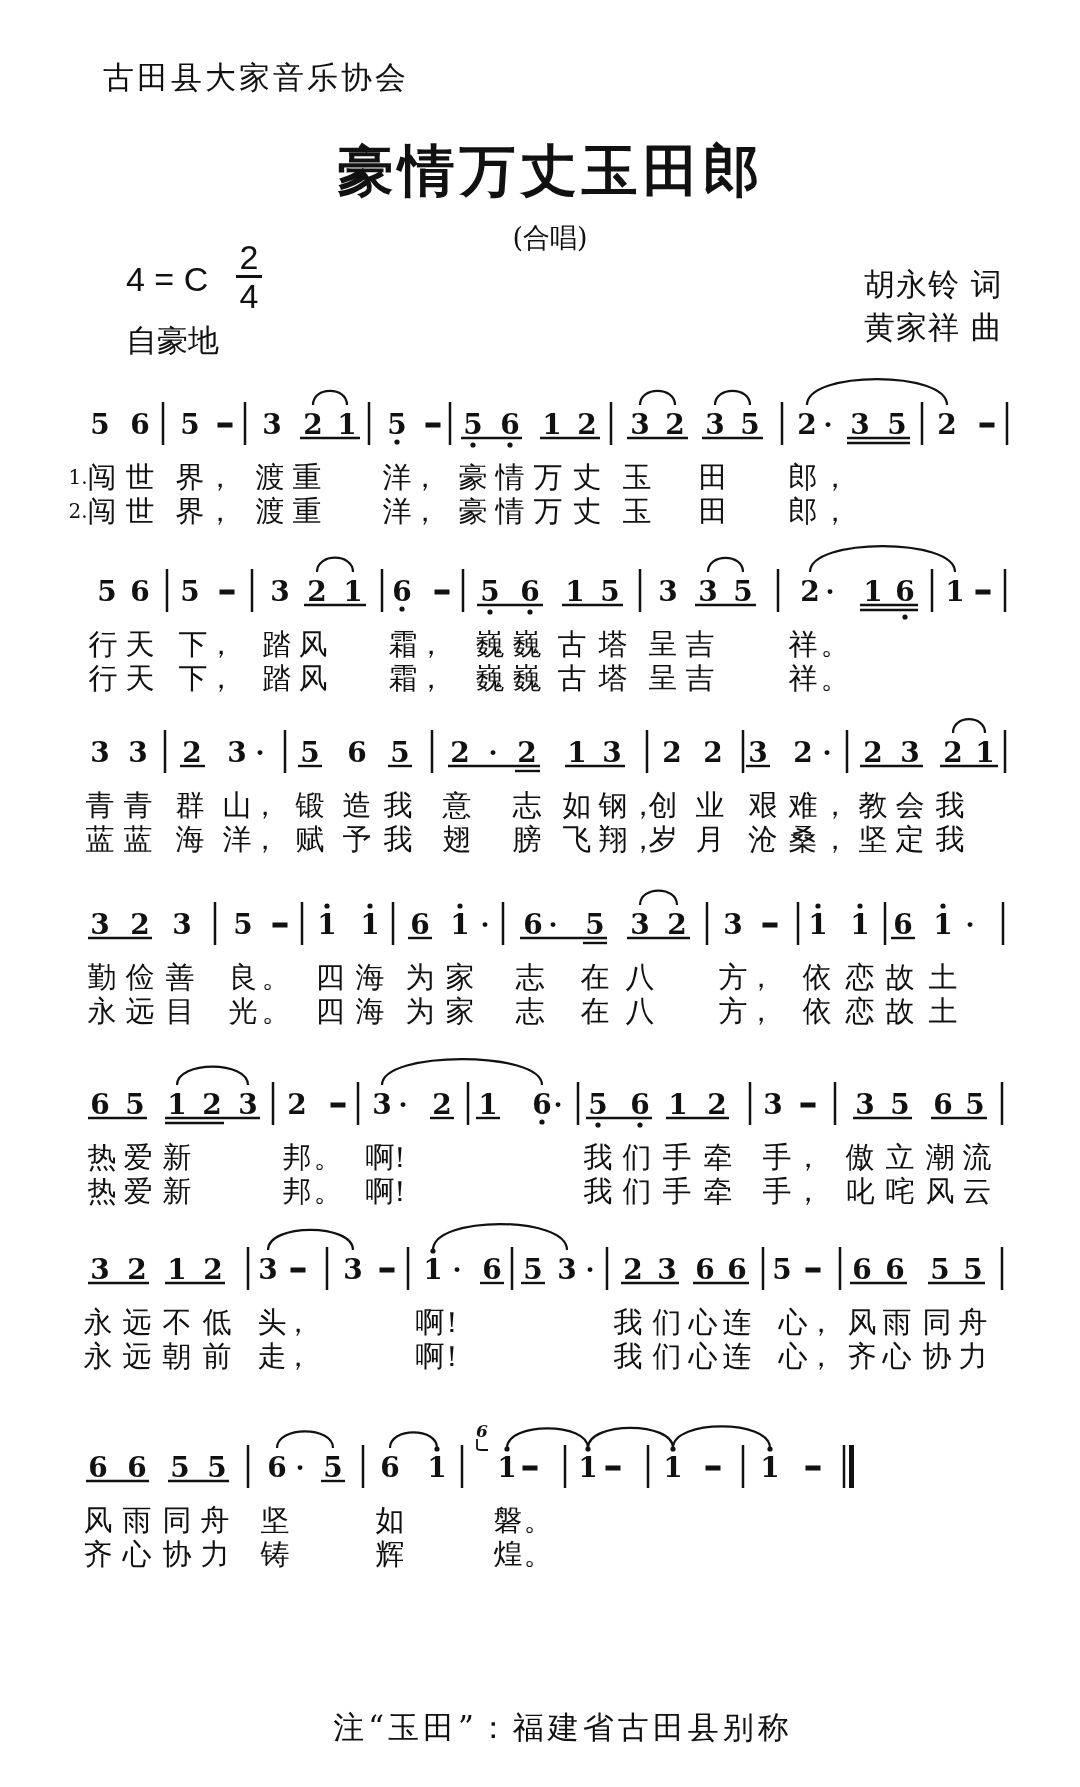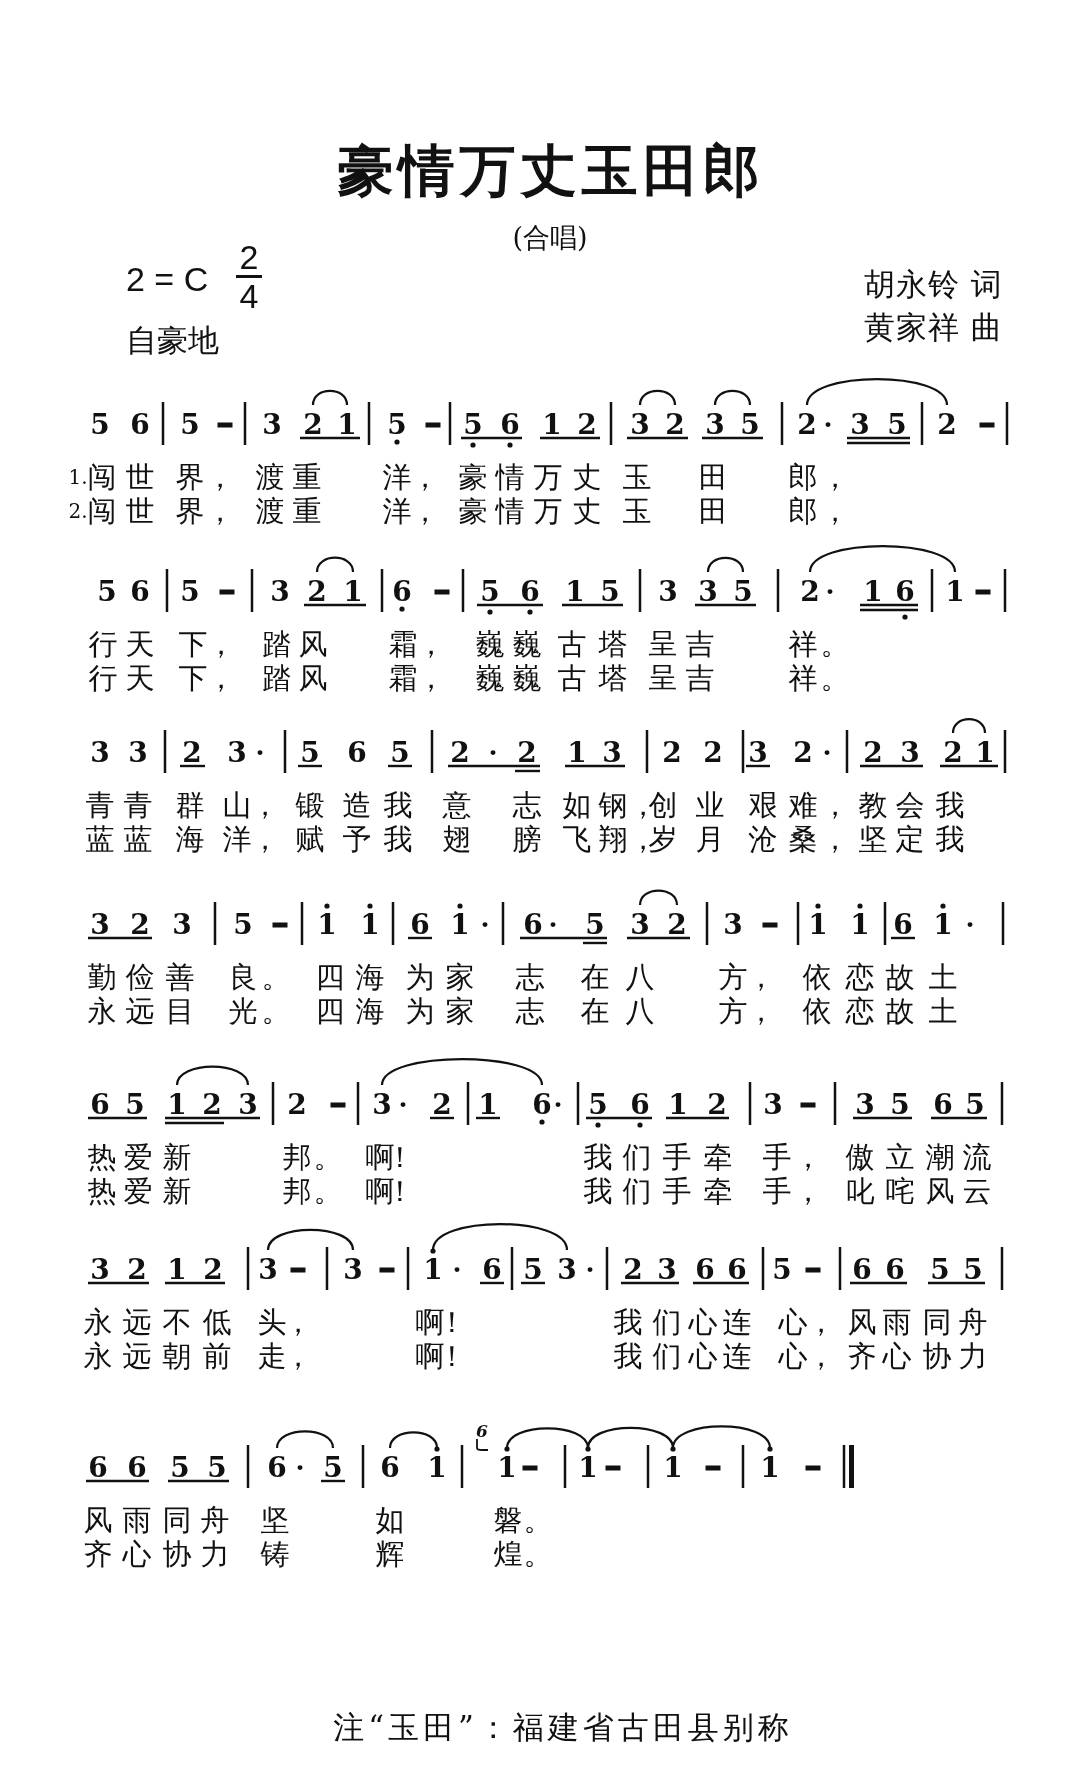--- a/index.html
+++ b/index.html
@@ -34,23 +34,24 @@
     .note.aug { font-size: 26px; }
     .grace { position: absolute; transform: translate(-50%, -50%); font-family: "DejaVu Serif", serif;
              font-weight: bold; font-style: italic; font-size: 17px; line-height: 1; }
     .lyric { position: absolute; transform: translate(-50%, -50%); font-size: 29px; line-height: 1; white-space: nowrap; }
     .lyric.small { font-size: 20px; }
   </style>
 </head>
 <body>
 
 <div id="page">
+  <div class="abs org">古田县大家音乐协会</div>
   <h1 class="abs title">豪情万丈玉田郎</h1>
   <div class="abs subtitle">(合唱)</div>
-  <div class="abs key">2 = C</div>
+  <div class="abs key">4 = C</div>
   <div class="abs timesig">
     <span>2</span>
     <span class="frac-line"></span>
     <span>4</span>
   </div>
   <div class="abs expr">自豪地</div>
   <div class="abs credit lyricist">胡永铃 词</div>
   <div class="abs credit composer">黄家祥 曲</div>
 
   <div id="score">

